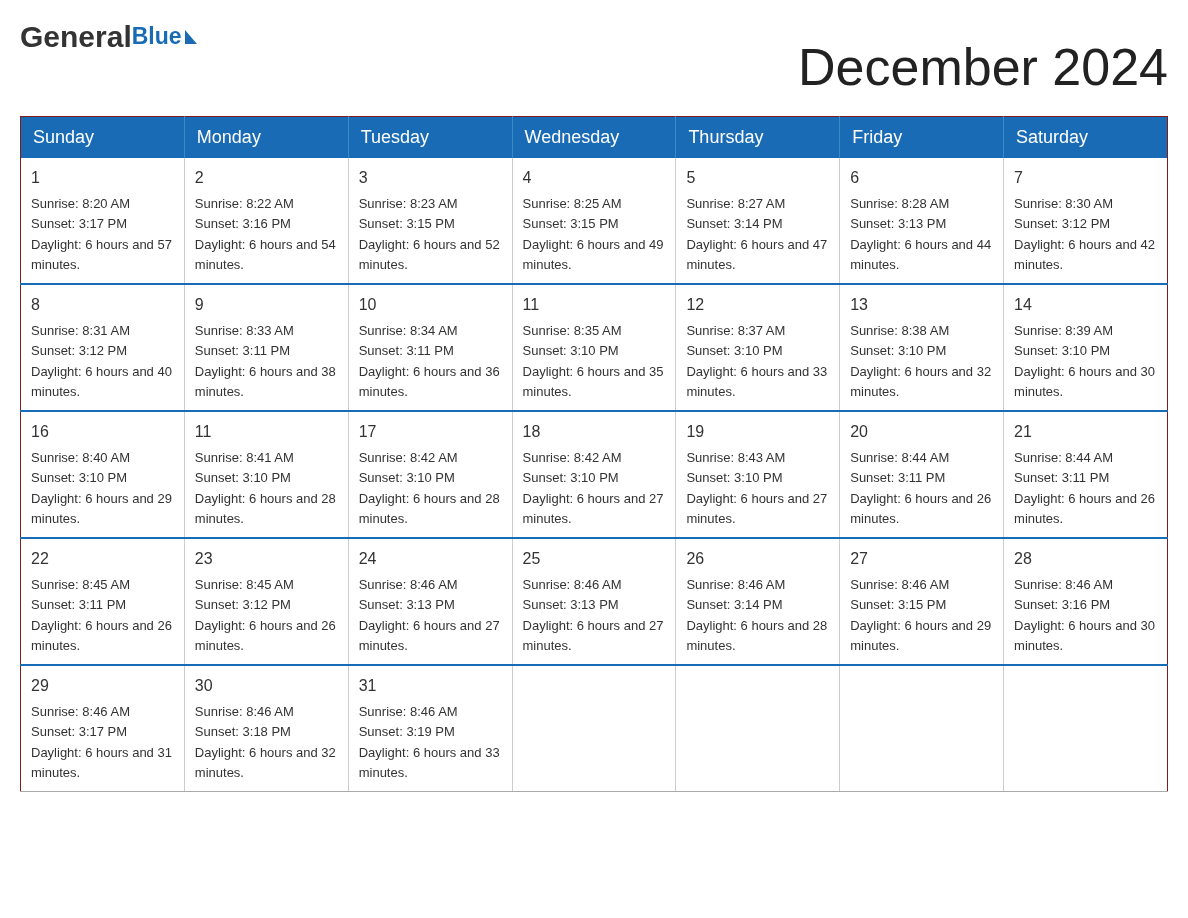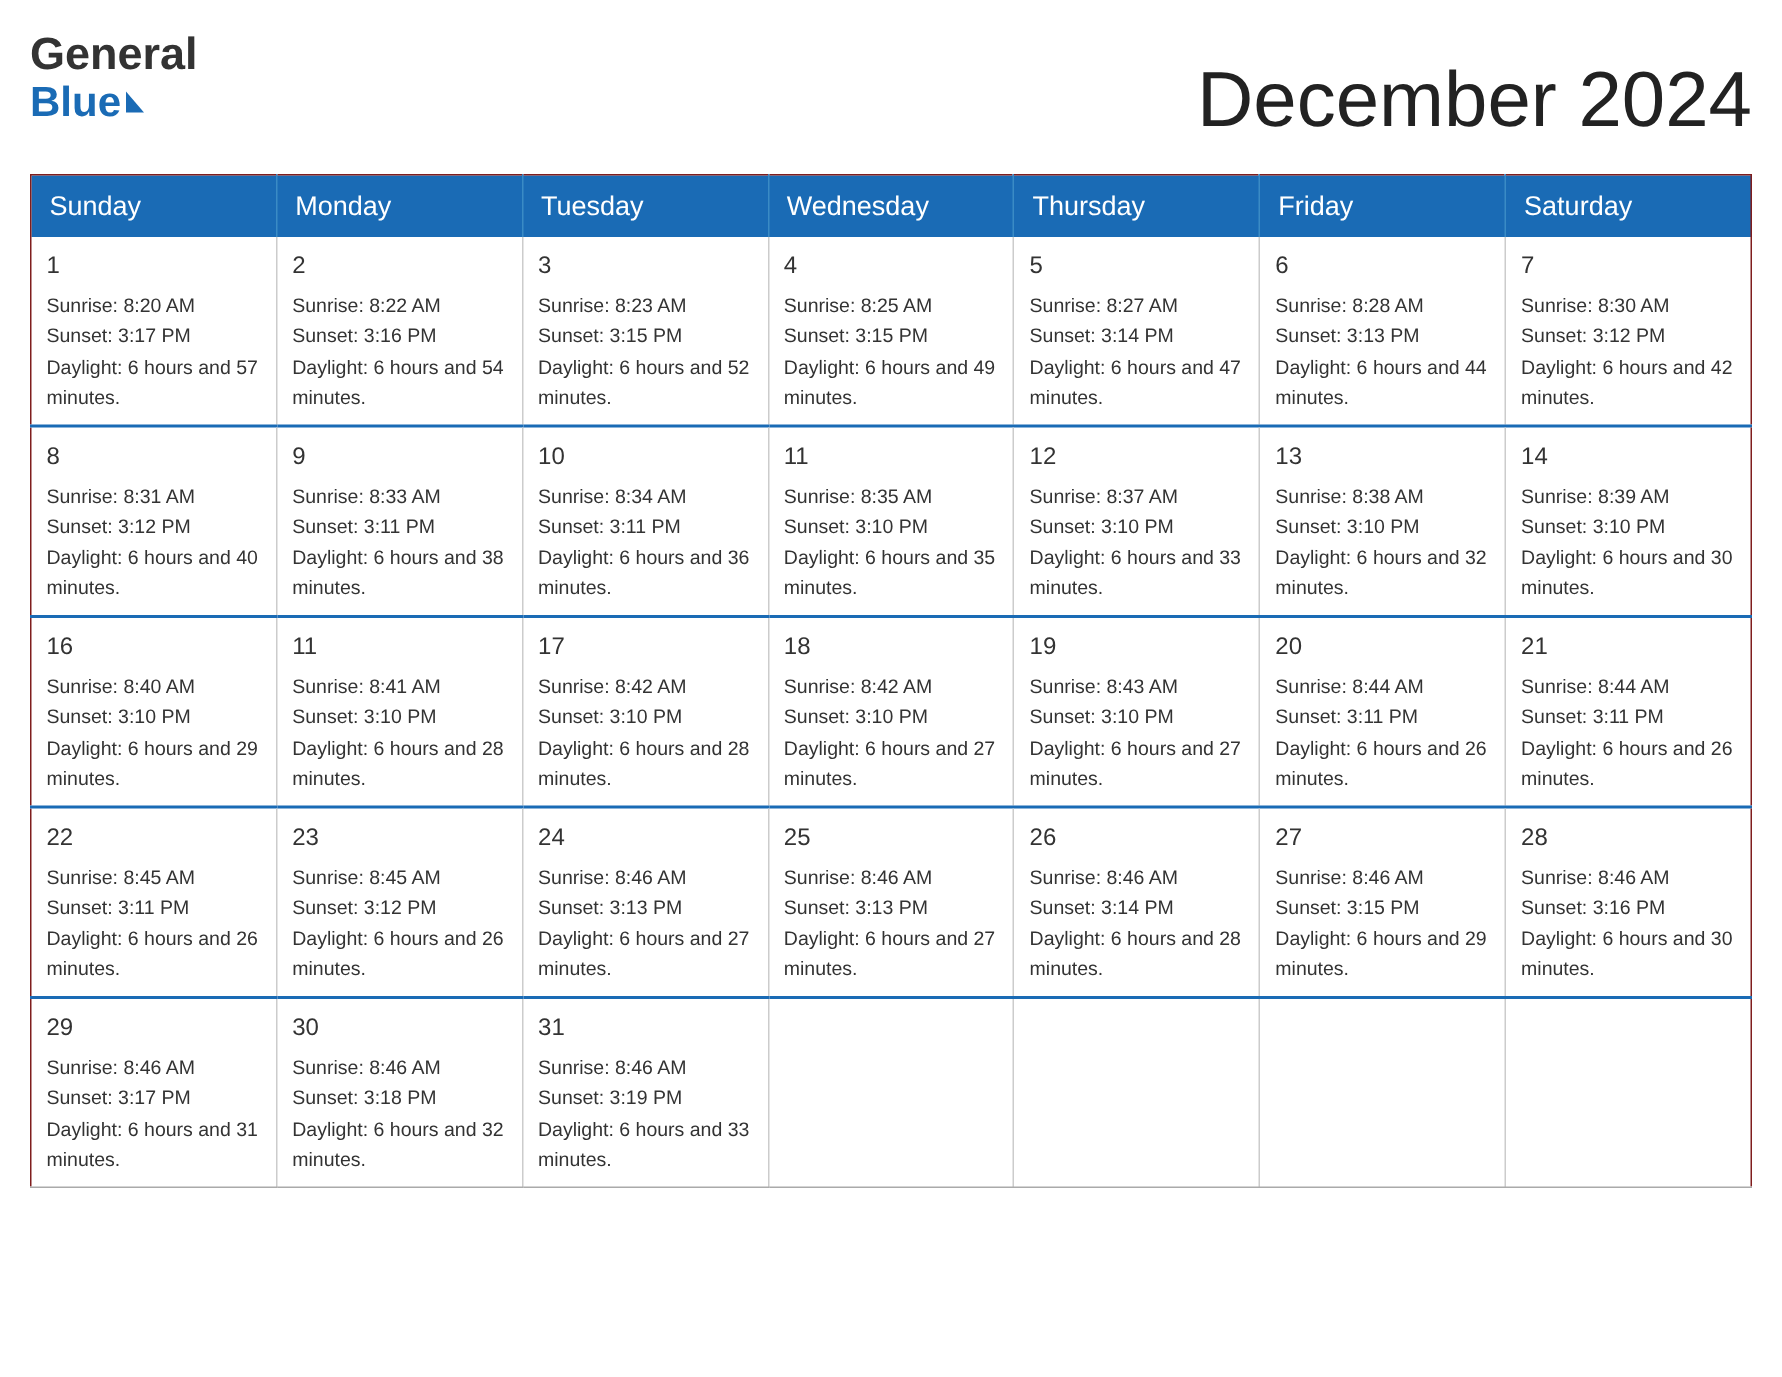--- a/index.html
+++ b/index.html
@@ -88,33 +88,33 @@
       line-height: 1.55;
     }
 
     .logo-wrapper {
       display: flex;
       align-items: center;
     }
 
     .logo-text-group {
       display: flex;
-      flex-direction: column;
+      flex-direction: row;
       line-height: 1.1;
       text-align: right;
     }
 
     .logo-line1 {
       font-size: 30px;
       font-weight: bold;
       color: #333;
     }
 
     .logo-line2 {
-      font-size: 28px;
+      font-size: 23px;
       font-weight: bold;
       color: #1a6bb5;
       display: flex;
       align-items: center;
     }
 
     .chevron-icon {
       display: inline-block;
       margin-left: 3px;
       width: 0;

